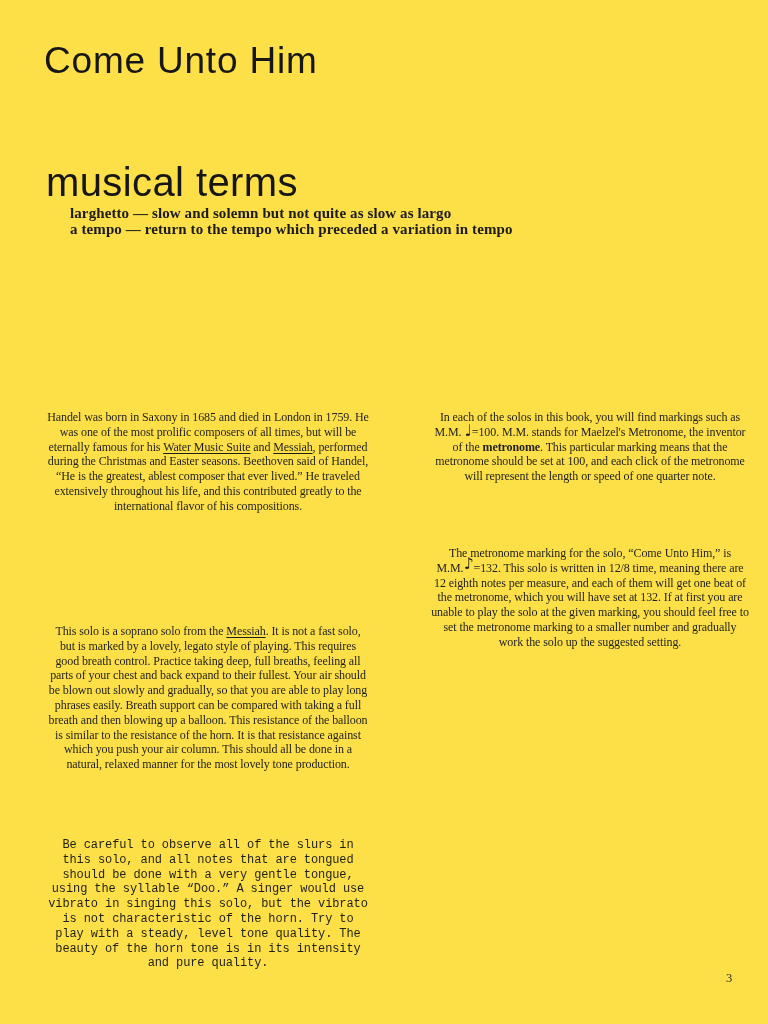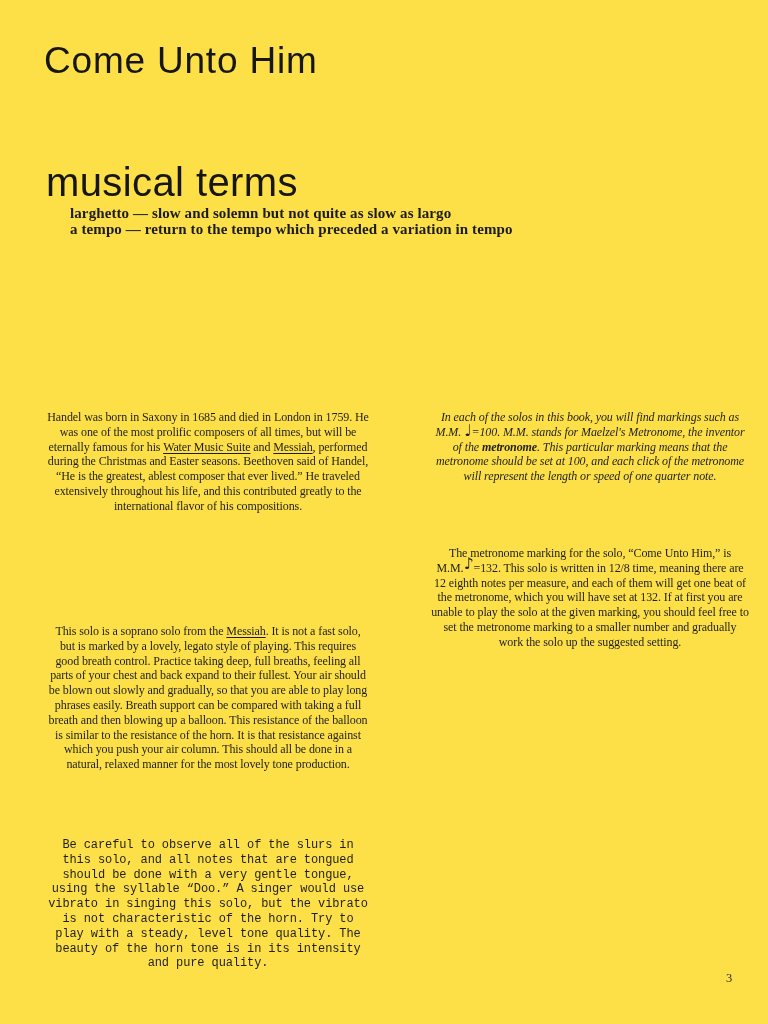--- a/index.html
+++ b/index.html
@@ -34,21 +34,21 @@
   .para{
     position:absolute;margin:0;
     font-size:12px;line-height:14.8px;letter-spacing:-0.1px;
     text-align:center;color:#1f1f1f;
   }
   .col-left{left:47px;width:322px;}
   .col-right{left:431px;width:318px;}
   .lp1{top:410px;}
   .lp2{top:600px;margin-top:24px;}
   .lp3{top:838px;font-family:Liberation Mono, monospace;}
-  .rp1{top:410px;font-style:italic;}
+  .rp1{top:410px;}
   .rp2{top:546px;}
   .rp3a{top:760px;}
   .rp3b{top:777px;line-height:20px;}
   .rp4{top:861px;}
   .u{text-decoration:underline;text-underline-offset:2px;}
   .b{font-weight:700;}
   .note{
     font-family:"DejaVu Sans",sans-serif;
     font-size:16px;line-height:0;
   }

